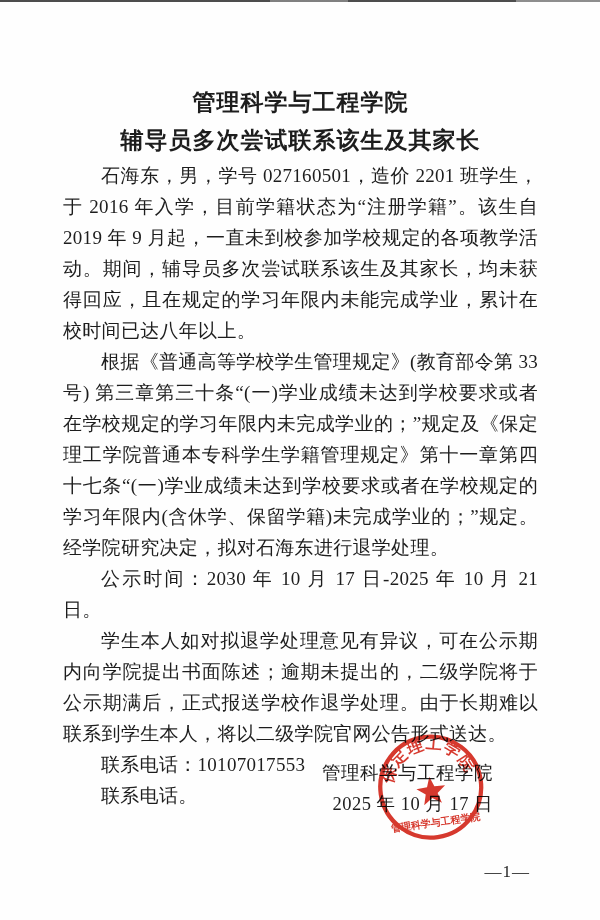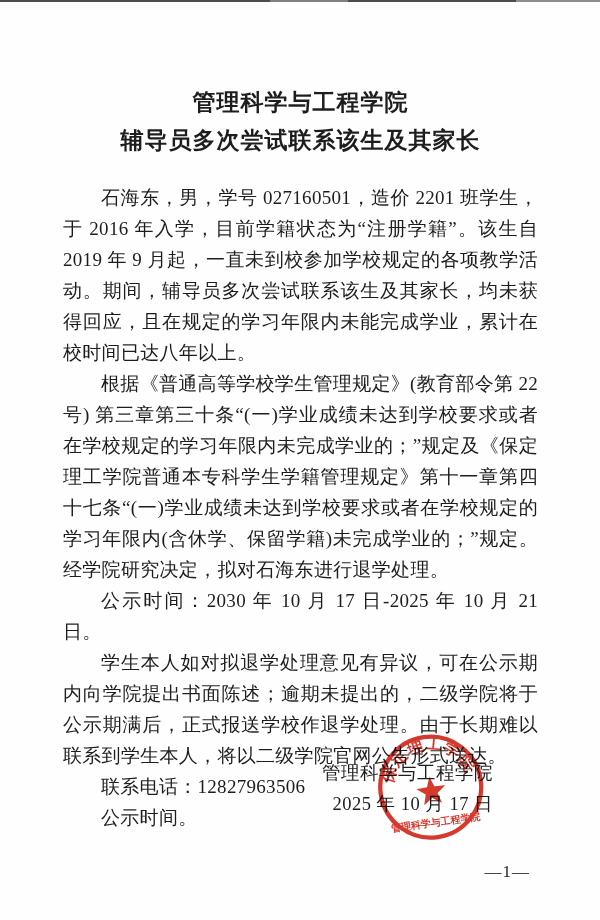--- a/index.html
+++ b/index.html
@@ -26,21 +26,20 @@
     padding:84px 62px 0 63px;
   }
   .title{
     text-align:center;
     font-weight:bold;
     font-size:23px;
     line-height:38px;
     letter-spacing:1px;
   }
   .body-block{
-    margin-top:22px;
   }
   .body-block p{
     font-size:19px;
     line-height:31px;
     text-align:justify;
     text-indent:2em;
     letter-spacing:0.3px;
   }
   .signature{
     position:absolute;
@@ -77,25 +76,25 @@
 <div class="paper">
 
   <div class="scan-edge-top"></div>
 
   <div class="doc">
     <div class="title">管理科学与工程学院</div>
     <div class="title">辅导员多次尝试联系该生及其家长</div>
 
     <div class="body-block">
       <p>石海东，男，学号 027160501，造价 2201 班学生，于 2016 年入学，目前学籍状态为“注册学籍”。该生自 2019 年 9 月起，一直未到校参加学校规定的各项教学活动。期间，辅导员多次尝试联系该生及其家长，均未获得回应，且在规定的学习年限内未能完成学业，累计在校时间已达八年以上。</p>
-      <p>根据《普通高等学校学生管理规定》(教育部令第 22 号) 第三章第三十条“(一)学业成绩未达到学校要求或者在学校规定的学习年限内未完成学业的；”规定及《保定理工学院普通本专科学生学籍管理规定》第十一章第四十七条“(一)学业成绩未达到学校要求或者在学校规定的学习年限内(含休学、保留学籍)未完成学业的；”规定。经学院研究决定，拟对石海东进行退学处理。</p>
+      <p>根据《普通高等学校学生管理规定》(教育部令第 33 号) 第三章第三十条“(一)学业成绩未达到学校要求或者在学校规定的学习年限内未完成学业的；”规定及《保定理工学院普通本专科学生学籍管理规定》第十一章第四十七条“(一)学业成绩未达到学校要求或者在学校规定的学习年限内(含休学、保留学籍)未完成学业的；”规定。经学院研究决定，拟对石海东进行退学处理。</p>
       <p>公示时间：2030 年 10 月 17 日-2025 年 10 月 21 日。</p>
       <p>学生本人如对拟退学处理意见有异议，可在公示期内向学院提出书面陈述；逾期未提出的，二级学院将于公示期满后，正式报送学校作退学处理。由于长期难以联系到学生本人，将以二级学院官网公告形式送达。</p>
-      <p>联系电话：12827963506</p>
-      <p>公示时间。</p>
+      <p>联系电话：10107017553</p>
+      <p>联系电话。</p>
     </div>
   </div>
 
   <div class="signature">
     <div>管理科学与工程学院</div>
     <div>2025 年 10 月 17 日</div>
   </div>
 
   <svg class="seal" width="118" height="122" viewBox="0 0 124 128" aria-hidden="true">
     <defs>

